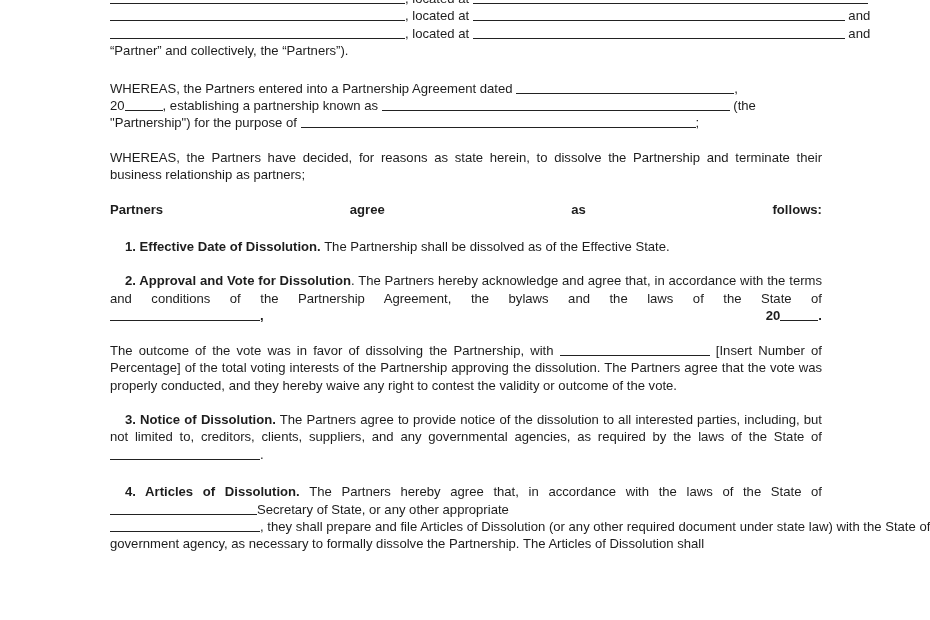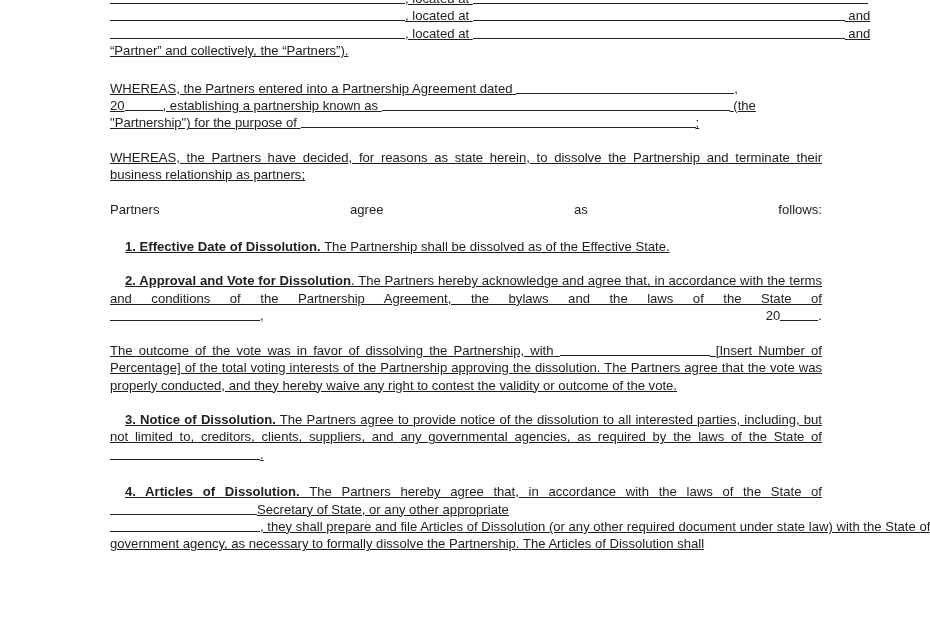--- a/index.html
+++ b/index.html
@@ -30,21 +30,20 @@
     line-height: 17.4px;
     text-align: justify;
     text-justify: inter-word;
     color: #1d1d1d;
     -webkit-font-smoothing: none;
   }
   p.para {
     margin: 0;
     padding: 0;
     text-align: justify;
-    text-decoration: underline;
   }
   p.para.force {
     
     text-align-last: justify;
   }
   .gap-md { height: 17px; }
   .gap-lg { height: 20px; }
   b, .bold { font-weight: bold; margin-left: 15px; }
   
   .blank {
@@ -59,26 +58,26 @@
   .b-l   { width: 218px; }
   .b-xl  { width: 295px; }
   .b-w2  { width: 348px; }
   .b-w3  { width: 395px; }
   .b-w4  { width: 372px; }
   .b-w5  { width: 300px; }
   .b-w9  { width: 147px; }
   .nowrapline {
     display: block;
     white-space: nowrap;
-    text-decoration: underline;
   }
   .spread {
     display: flex;
     justify-content: space-between;
     width: 100%;
+    font-weight: bold;
   }
 </style>
 </head>
 <body>
 
 <div id="page">
   <div id="doc">
 
     <div>
 

